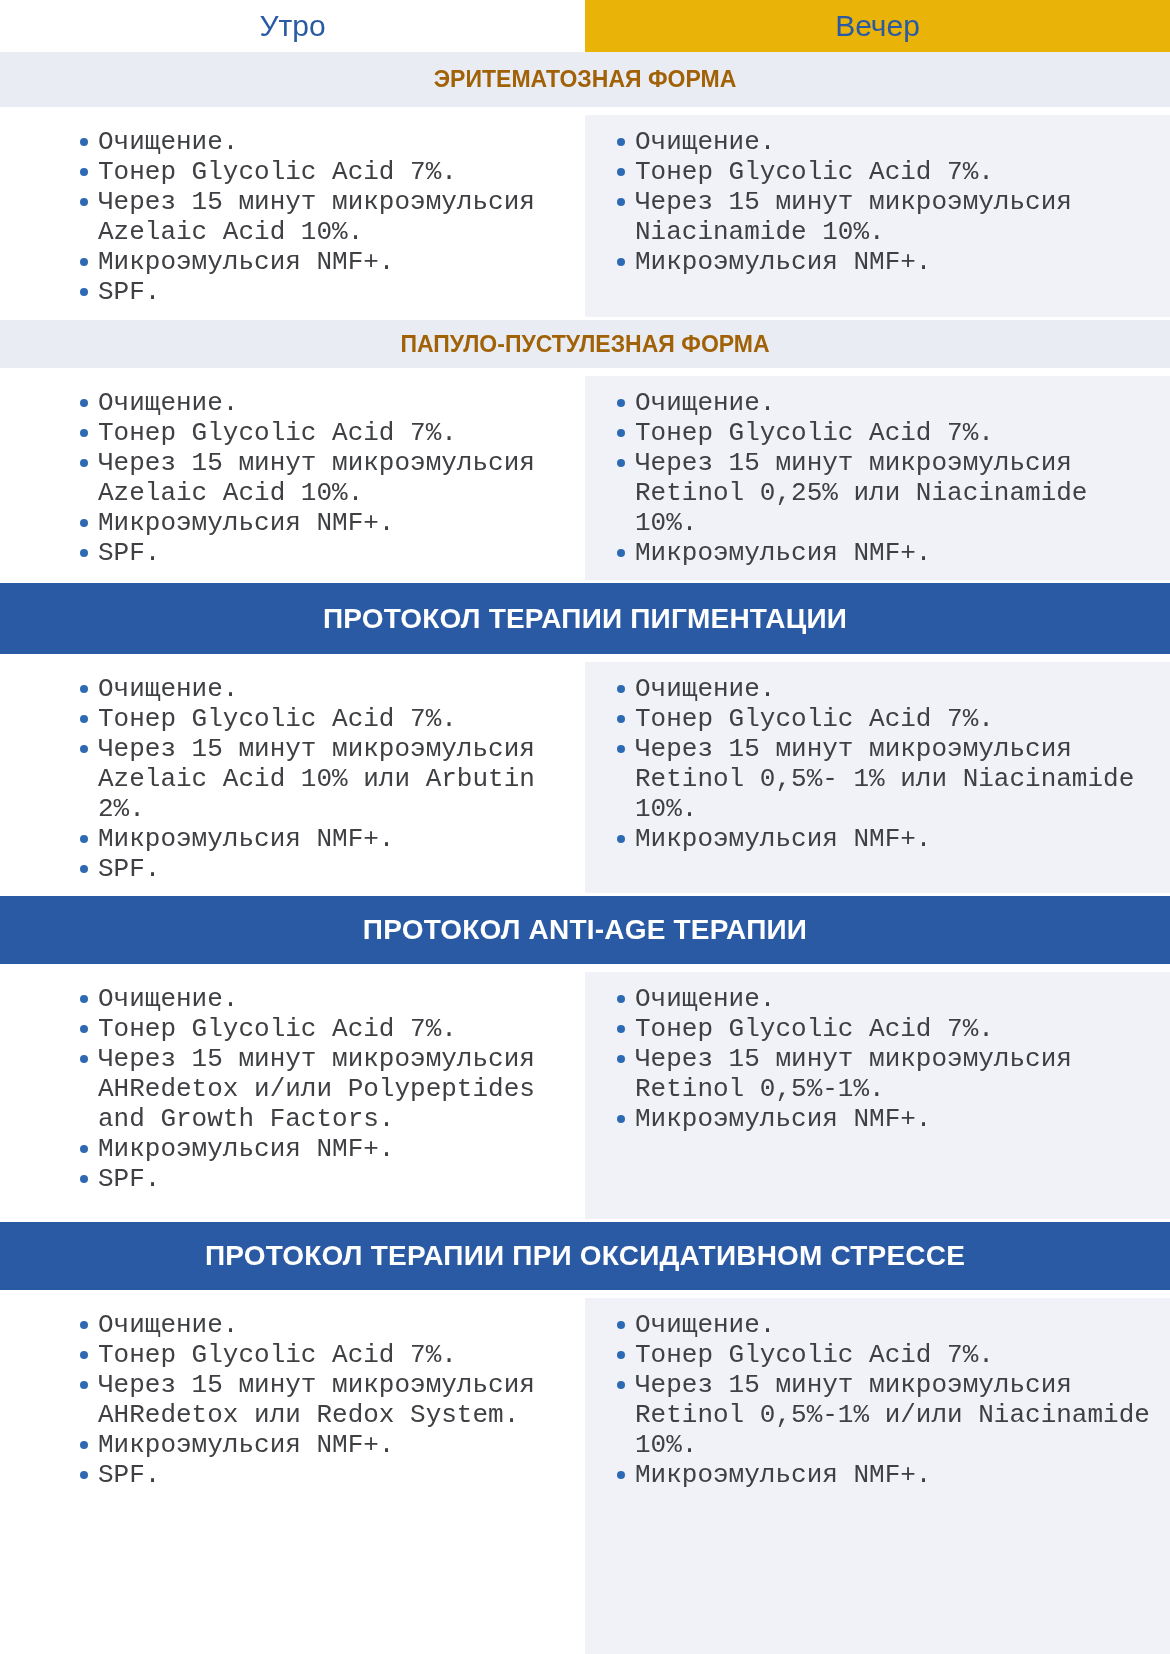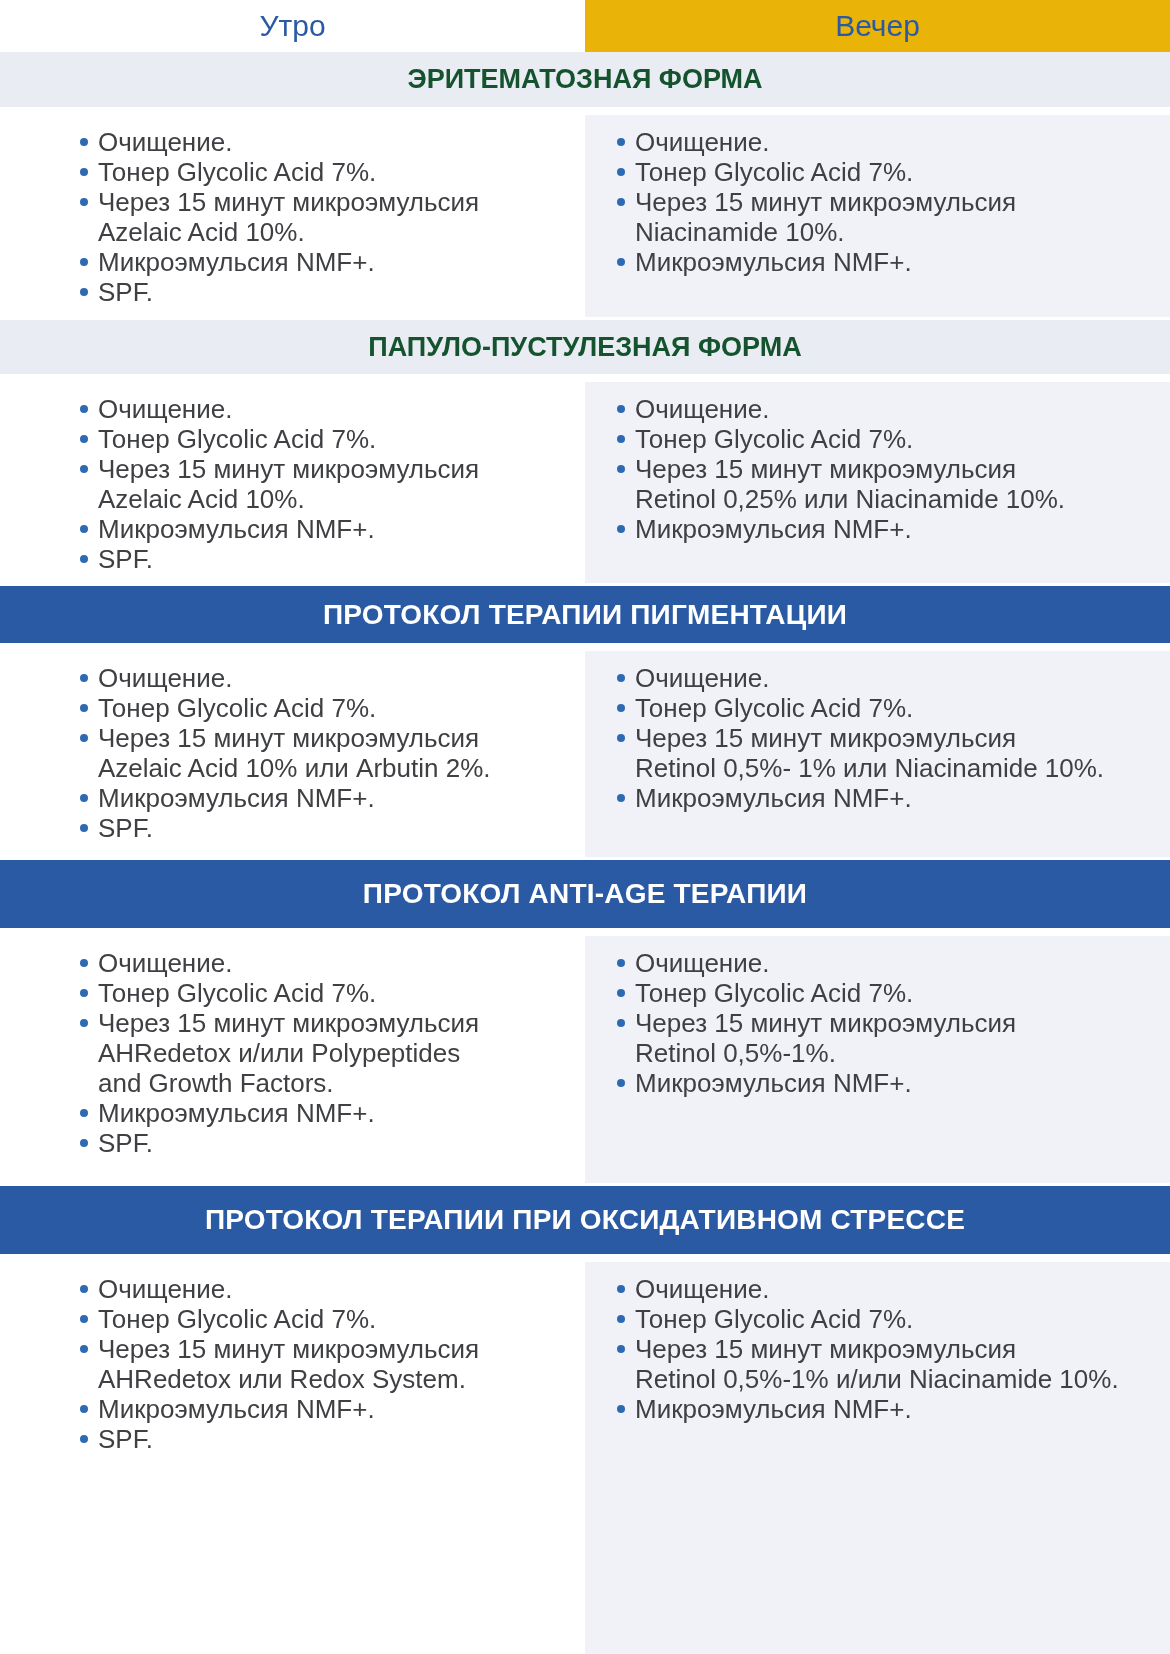--- a/index.html
+++ b/index.html
@@ -11,26 +11,26 @@
   .colhead { display:flex; align-items:center; justify-content:center;
              font-weight:normal; font-size:30px; color:#2a5aa4; }
   .colhead.evening { background:#eab308; }
 
   
   .banner { height:56px; flex:0 0 auto; background:#2a5aa4; color:#ffffff;
             font-weight:bold; font-size:28px; letter-spacing:0.2px;
             display:flex; align-items:center; justify-content:center; text-align:center; }
 
   
-  .subheader { height:55px; flex:0 0 auto; background:#e9ecf3; color:#14532d;
-               font-weight:bold; font-size:27px;
+  .subheader { height:55px; flex:0 0 auto; background:#e9ecf3; color:#a16207;
+               font-weight:bold; font-size:23px;
                display:flex; align-items:center; justify-content:center; text-align:center; }
 
   
-  .content { display:grid; grid-template-columns:585px 585px; flex:0 0 auto; }
+  .content { display:grid; grid-template-columns:585px 585px; flex:0 0 auto;font-family:Liberation Mono, monospace; }
   .row-c1 { min-height:213px; }
   .row-c2 { min-height:210px; }
   .row-c3 { min-height:217px; }
   .row-c4 { min-height:258px; }
   .row-c5 { flex:1 1 auto; }
 
   .cell { box-sizing:border-box; }
   .cell.morning { background:#ffffff; padding:20px 20px 12px 78px; }
   .cell.evening { background:#f0f2f8; border-top:8px solid #ffffff;
                   border-bottom:3px solid #ffffff; padding:12px 15px 12px 30px; }
@@ -70,21 +70,21 @@
       <ul class="steps">
         <li>Очищение.</li>
         <li>Тонер Glycolic Acid 7%.</li>
         <li>Через 15 минут микроэмульсия
 Niacinamide 10%.</li>
         <li>Микроэмульсия NMF+.</li>
       </ul>
     </div>
   </div>
 
-  <div class="subheader" style="height:54px">ПАПУЛО-ПУСТУЛЕЗНАЯ ФОРМА</div>
+  <div class="subheader" style="height:48px">ПАПУЛО-ПУСТУЛЕЗНАЯ ФОРМА</div>
 
   <div class="content row-c2">
     <div class="cell morning">
       <ul class="steps">
         <li>Очищение.</li>
         <li>Тонер Glycolic Acid 7%.</li>
         <li>Через 15 минут микроэмульсия
 Azelaic Acid 10%.</li>
         <li>Микроэмульсия NMF+.</li>
         <li>SPF.</li>
@@ -94,21 +94,21 @@
       <ul class="steps">
         <li>Очищение.</li>
         <li>Тонер Glycolic Acid 7%.</li>
         <li>Через 15 минут микроэмульсия
 Retinol 0,25% или Niacinamide 10%.</li>
         <li>Микроэмульсия NMF+.</li>
       </ul>
     </div>
   </div>
 
-  <div class="banner" style="height:57px">ПРОТОКОЛ ТЕРАПИИ ПИГМЕНТАЦИИ</div>
+  <div class="banner" style="height:71px">ПРОТОКОЛ ТЕРАПИИ ПИГМЕНТАЦИИ</div>
 
   <div class="content row-c3">
     <div class="cell morning">
       <ul class="steps">
         <li>Очищение.</li>
         <li>Тонер Glycolic Acid 7%.</li>
         <li>Через 15 минут микроэмульсия
 Azelaic Acid 10% или Arbutin 2%.</li>
         <li>Микроэмульсия NMF+.</li>
         <li>SPF.</li>

